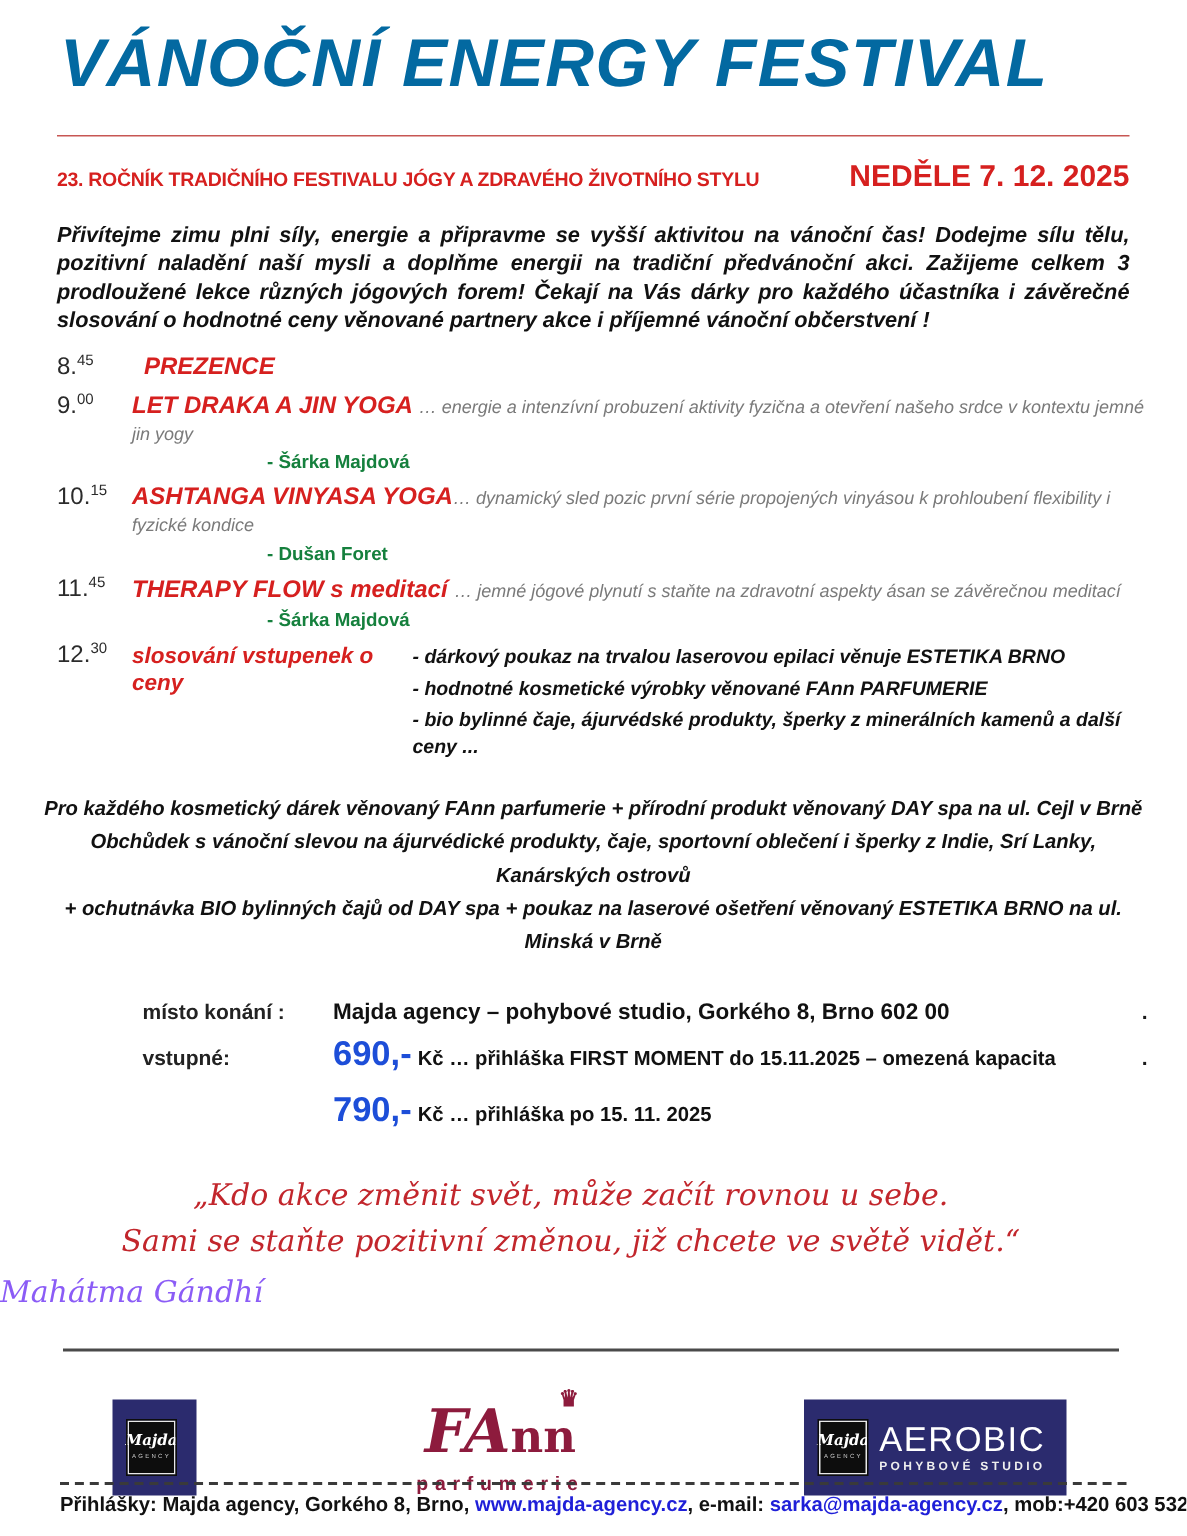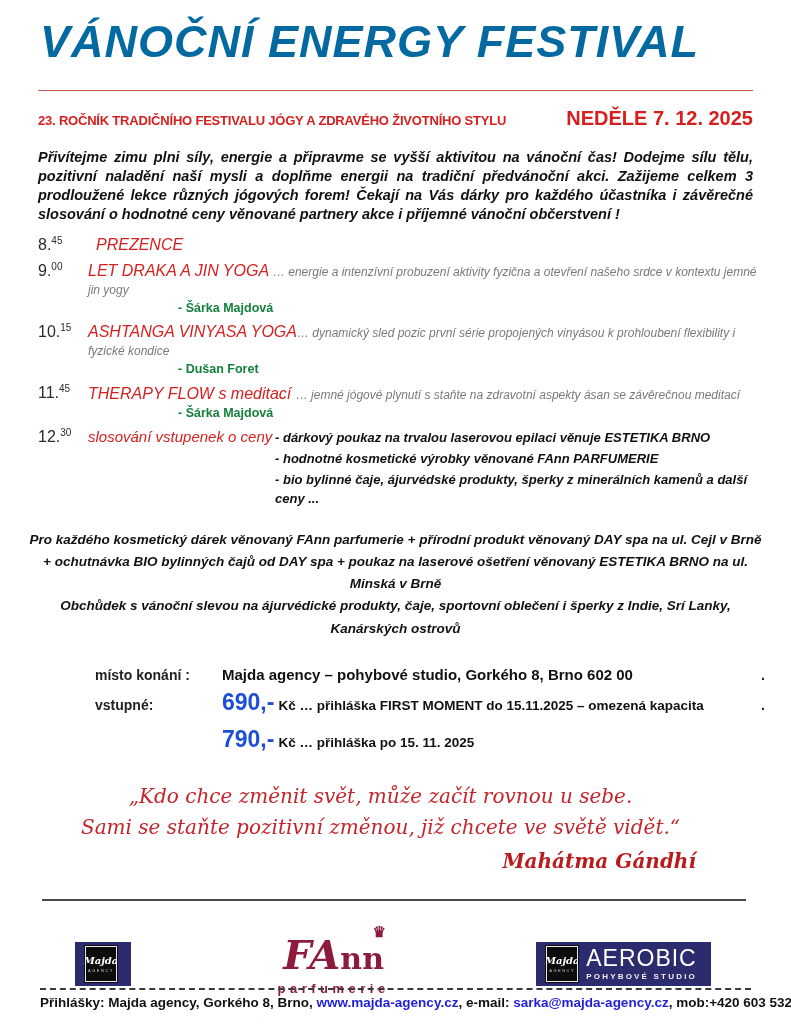--- a/index.html
+++ b/index.html
@@ -56,21 +56,21 @@
     text-align: justify;
   }
   
   .schedule { margin: 10px 20px 0 38px; }
   .sched-row { display: flex; align-items: baseline; margin-top: 7px; }
   .time { width: 50px; flex: 0 0 50px; font-size: 16px; color: #2b2b2b; }
   .time sup { font-size: 10px; }
   .sess { flex: 1; }
   .sess-title {
     color: #d6201f;
-    font-weight: normal;
+    font-weight: bold;
     font-style: italic;
     font-size: 16px;
   }
   .sess-title.small { font-size: 15px; }
   .sess-desc {
     color: #7a7a7a;
     font-style: italic;
     font-size: 12px;
   }
   .instructor {
@@ -114,42 +114,41 @@
     margin: 28px 90px 0 60px;
     text-align: center;
     color: #c2262c;
     font-family: "DejaVu Serif", serif;
     font-style: italic;
     font-size: 20px;
     line-height: 1.55;
   }
   .quote-author {
     margin: 6px 95px 0 0;
-    text-align: right;
-    color: #b91c1c;
+    text-align: left;
+    color: #8b5cf6;
     font-family: "DejaVu Serif", serif;
     font-style: italic;
     font-size: 20px;
-    font-weight: bold;
   }
   .gray-rule { margin: 26px 45px 0 42px; border-top: 2px solid #4a4a4a; }
   
   .logo-row1 {
     display: flex;
     justify-content: space-between;
     align-items: center;
     margin: 32px 80px 0 75px;
   }
   .navy-box {
     background: #2b2b6e;
     display: flex;
     align-items: center;
     gap: 8px;
     padding: 8px 14px 8px 10px;
-    height: 44px;
+    height: 64px;
   }
   .majda-mark {
     width: 32px; height: 36px;
     background: #0d0d0d;
     border: 1px solid #e8e8e8;
     outline: 1px solid #0d0d0d;
     display: flex; flex-direction: column;
     align-items: center; justify-content: center;
     flex: 0 0 32px;
   }
@@ -256,43 +255,43 @@
           <div class="prize-line">- dárkový poukaz na trvalou laserovou epilaci věnuje ESTETIKA BRNO</div>
           <div class="prize-line">- hodnotné kosmetické výrobky věnované FAnn PARFUMERIE</div>
           <div class="prize-line">- bio bylinné čaje, ájurvédské produkty, šperky z minerálních kamenů a další ceny ...</div>
         </div>
       </div>
     </div>
   </div>
 
   <div class="gifts">
     <div>Pro každého kosmetický dárek věnovaný FAnn parfumerie + přírodní produkt věnovaný DAY spa na ul. Cejl v Brně</div>
+    <div>Obchůdek s vánoční slevou na ájurvédické produkty, čaje, sportovní oblečení i šperky z Indie, Srí Lanky, Kanárských ostrovů</div>
     <div>+ ochutnávka BIO bylinných čajů od DAY spa + poukaz na laserové ošetření  věnovaný ESTETIKA BRNO na ul. Minská v Brně</div>
-    <div>Obchůdek s vánoční slevou na ájurvédické produkty, čaje, sportovní oblečení i šperky z Indie, Srí Lanky, Kanárských ostrovů</div>
   </div>
 
   <div class="venue">
     <div class="venue-row">
       <div class="venue-label">místo konání :</div>
       <div class="venue-value">Majda agency – pohybové studio, Gorkého 8, Brno 602 00</div>
       <div class="tail-dot">.</div>
     </div>
     <div class="venue-row">
       <div class="venue-label plain">vstupné:</div>
       <div><span class="fee-big">690,-</span><span class="fee-rest">Kč  … přihláška FIRST MOMENT do 15.11.2025 – omezená kapacita</span></div>
       <div class="tail-dot">.</div>
     </div>
     <div class="venue-row fee2-row">
       <div class="venue-label"></div>
       <div><span class="fee-big">790,-</span><span class="fee-rest">Kč   …  přihláška po 15. 11. 2025</span></div>
     </div>
   </div>
 
   <div class="quote">
-    <div>„Kdo chce změnit svět, může začít rovnou u sebe.</div>
+    <div>„Kdo akce změnit svět, může začít rovnou u sebe.</div>
     <div>Sami se staňte pozitivní změnou, již chcete ve světě vidět.“</div>
   </div>
   <div class="quote-author">Mahátma Gándhí</div>
 
   <div class="gray-rule"></div>
 
   <div class="logo-row1">
 
     <div class="navy-box">
       <div class="majda-mark">

